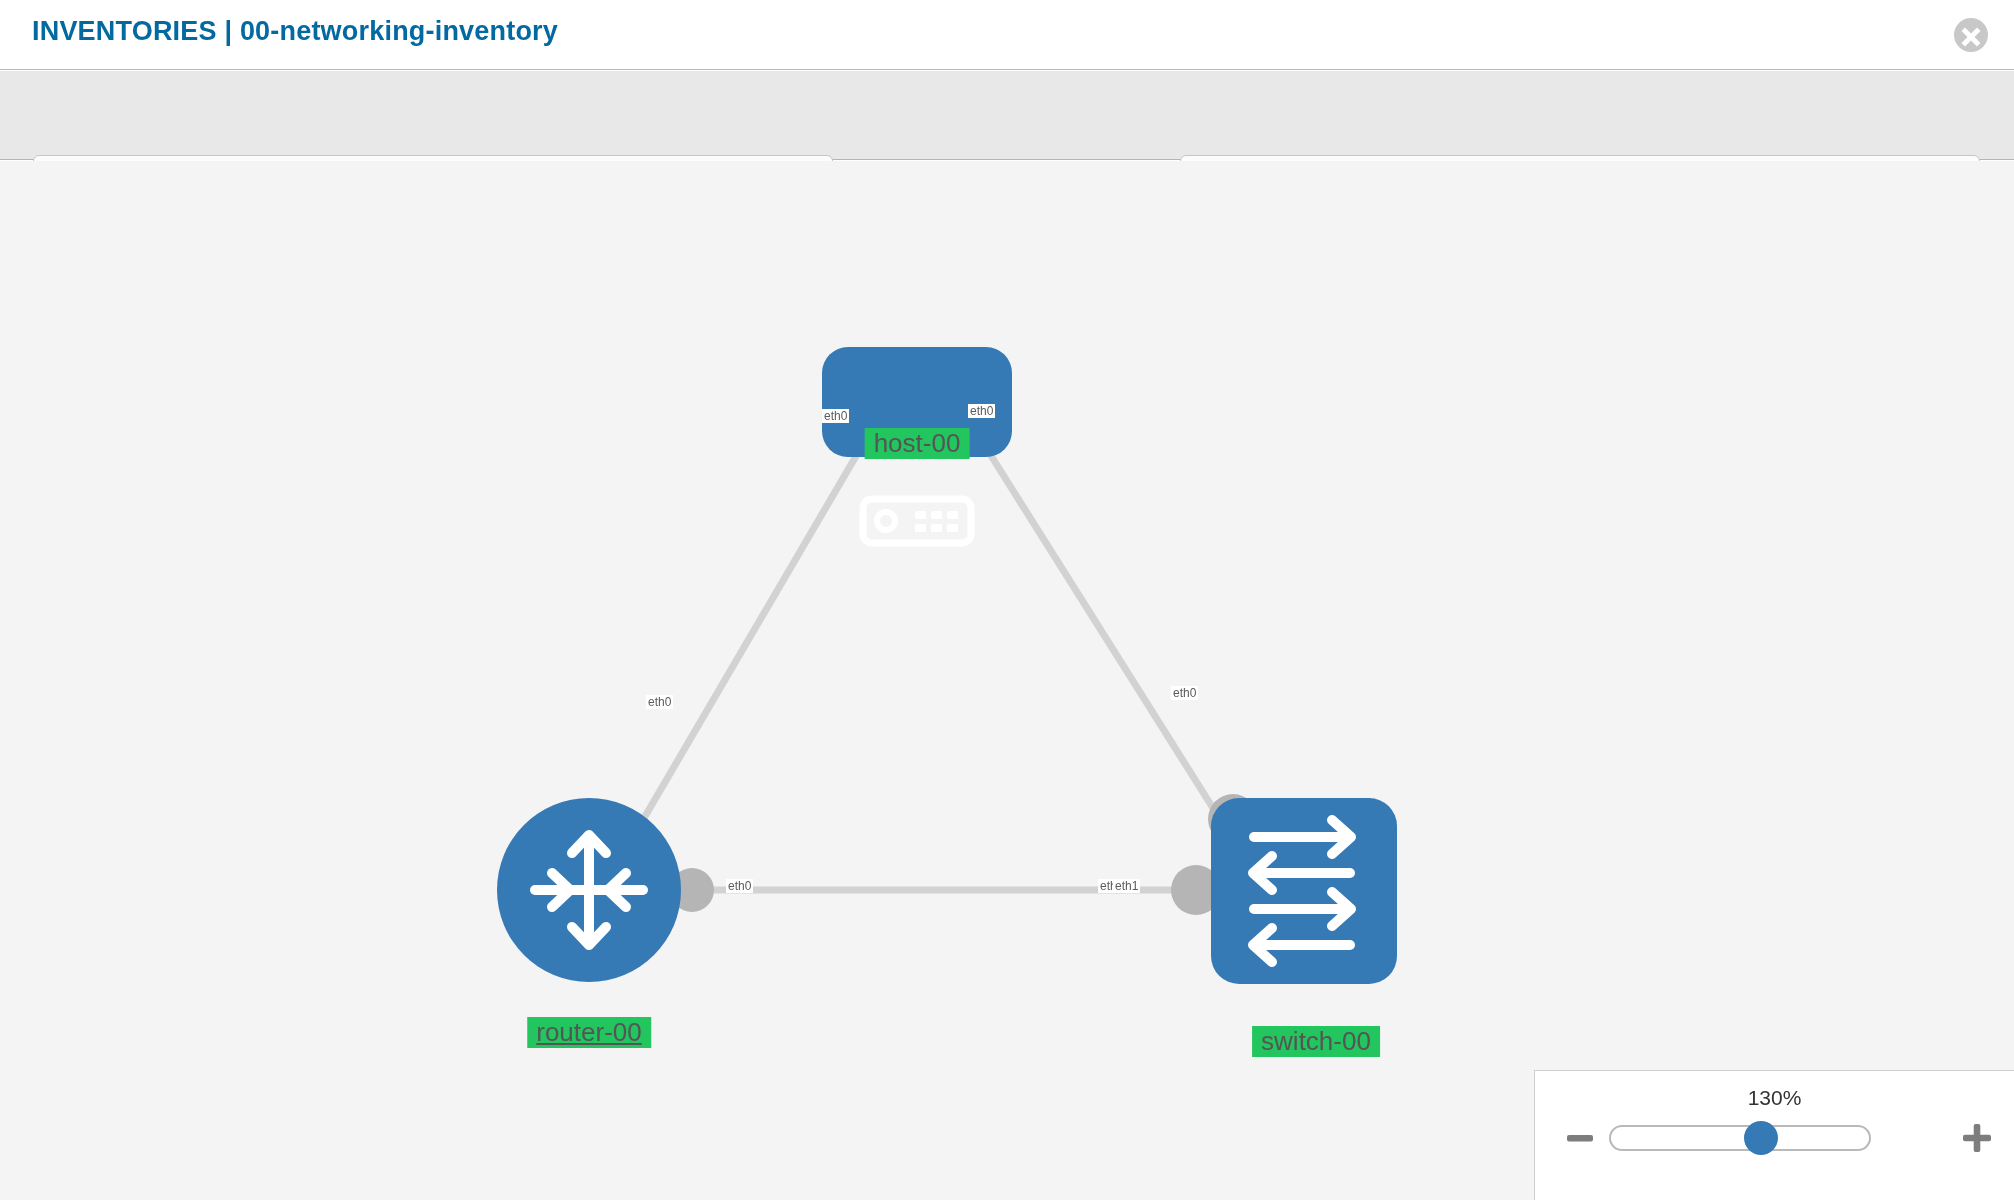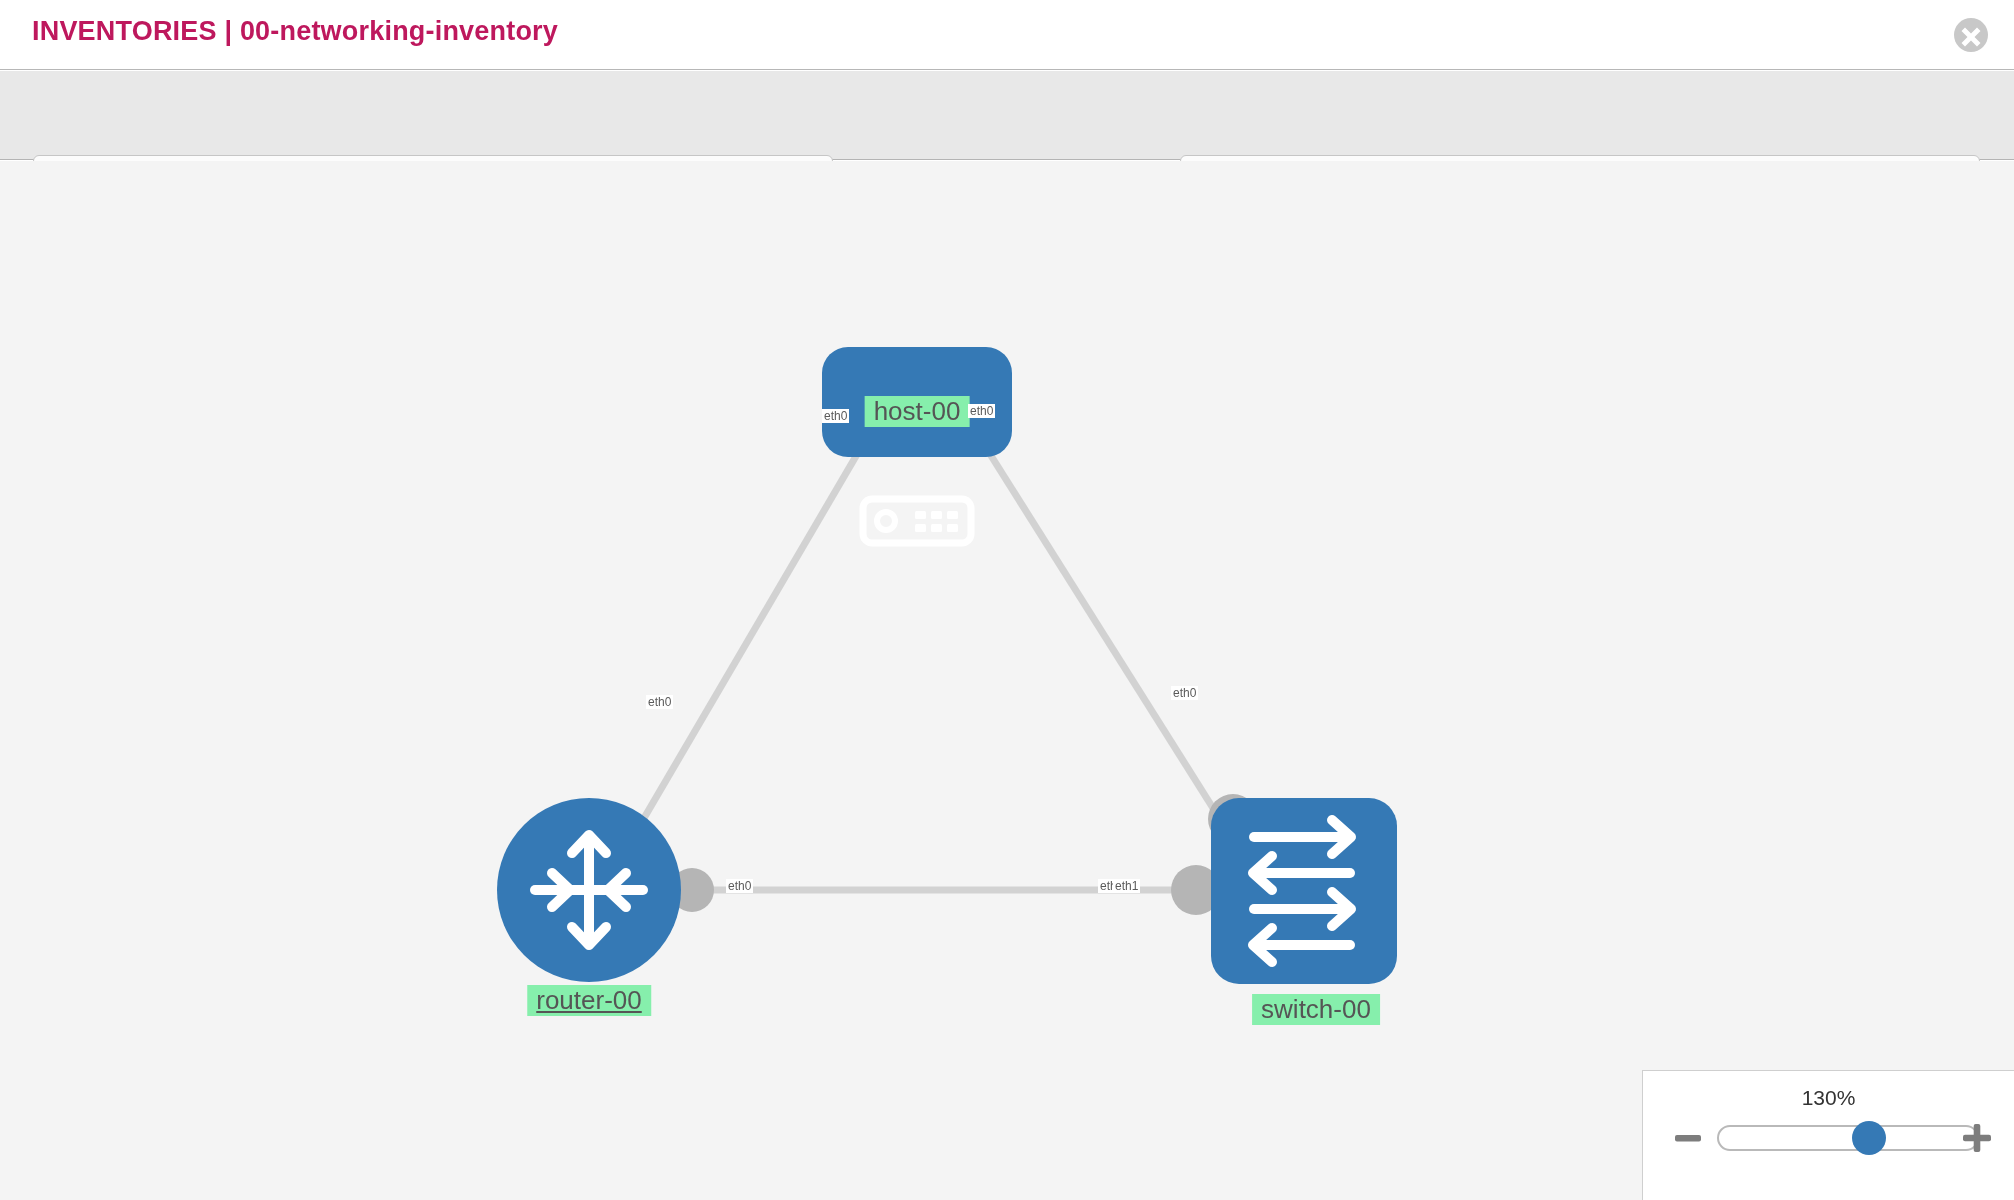--- a/index.html
+++ b/index.html
@@ -14,21 +14,21 @@
   
   .header {
     position: absolute; left: 0; top: 0;
     width: 2014px; height: 70px;
     background: #ffffff;
     border-bottom: 1px solid #b7b7b7;
   }
   .page-title {
     position: absolute; left: 32px; top: 16px;
     font-size: 27px; font-weight: bold;
-    color: #be185d; letter-spacing: 0.2px;
+    color: #0369a1; letter-spacing: 0.2px;
     white-space: nowrap;
   }
   .close-btn {
     position: absolute; right: 26px; top: 18px;
     width: 34px; height: 34px; border-radius: 50%;
     background: #c8c8c8; cursor: pointer;
   }
   .close-btn svg { display: block; }
 
   
@@ -74,37 +74,38 @@
     position: absolute; left: 0; top: 161px;
     width: 2014px; height: 1039px;
     background: #f4f4f4;
     overflow: hidden;
   }
   .topology-svg { position: absolute; left: 0; top: 0; }
 
   .node-label {
     position: absolute;
     font-size: 26px; color: #555555;
-    background: #86efac;
+    background: #22c55e;
     padding: 0 9px;
     white-space: nowrap;
     transform: translateX(-50%);
+    margin-top: 32px;
   }
   .iface-label {
     position: absolute;
     font-size: 12px; color: #5a5a5a;
     background: #ffffff;
     padding: 0 2px;
     white-space: nowrap;
   }
 
   
   .zoom-panel {
     position: absolute; right: 0; bottom: 0;
-    width: 372px; height: 130px;
+    width: 480px; height: 130px;
     background: #ffffff;
     border-top: 1px solid #cfcfcf;
     border-left: 1px solid #cfcfcf;
   }
   .zoom-value {
     position: absolute; left: 0; right: 0; top: 15px;
     text-align: center;
     font-size: 21px; color: #333333;
   }
   .zoom-minus, .zoom-plus {

